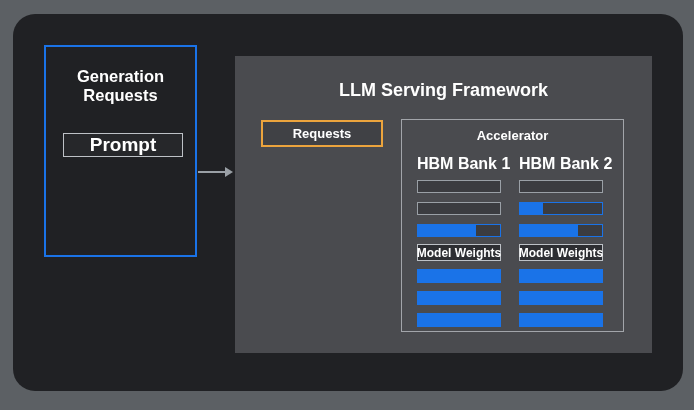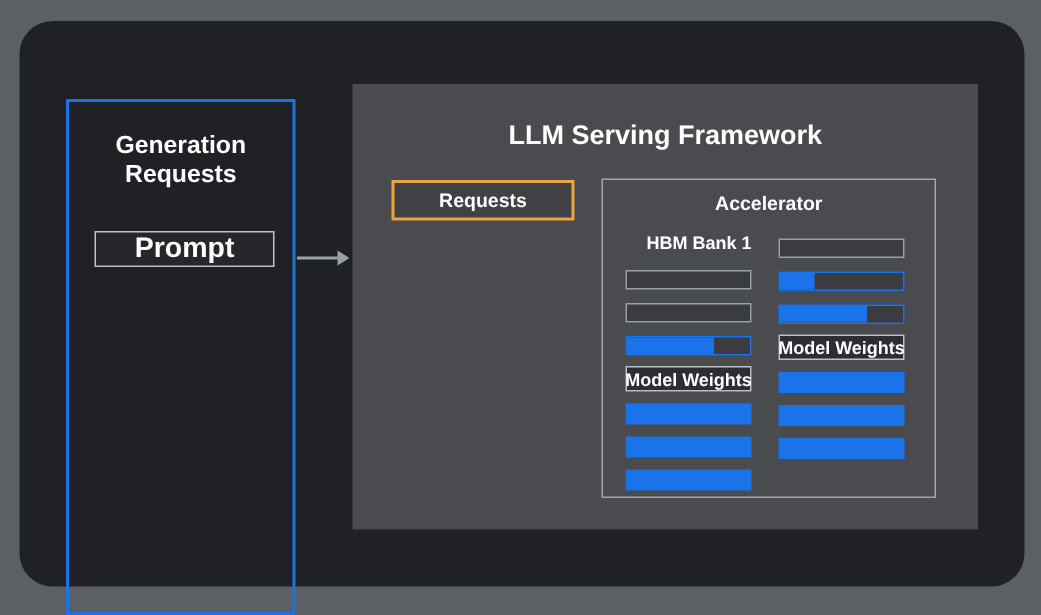--- a/index.html
+++ b/index.html
@@ -25,21 +25,21 @@
     position:relative;
     overflow:hidden;
   }
   .canvas{
     position:absolute;left:13px;top:14px;width:670px;height:377px;
     background:var(--canvas-dark);
     border-radius:22px;
   }
   
   .gen-box{
-    position:absolute;left:31px;top:52px;width:153px;height:344px;
+    position:absolute;left:31px;top:31px;width:153px;height:212px;
     border:2px solid var(--blue);
   }
   .gen-title{
     position:absolute;left:0;top:20px;width:100%;
     text-align:center;font-size:16.5px;font-weight:bold;line-height:19px;
     padding:0 18px;
   }
   .prompt-box{
     position:absolute;left:17px;top:86px;width:120px;height:24px;
     border:1.5px solid var(--box-border-light);
@@ -81,21 +81,21 @@
   }
   .accel-title{
     position:absolute;left:0;top:8px;width:100%;
     text-align:center;font-size:13px;font-weight:bold;
   }
   .banks{position:absolute;left:0;top:35px;width:100%;height:170px;}
   .bank{position:absolute;top:0;width:84px;}
   .bank:nth-child(1){left:15px;}
   .bank:nth-child(2){left:117px;}
   .bank-label{
-    height:16px;text-align:right;font-size:12px;font-weight:bold;white-space:nowrap;
+    height:16px;text-align:left;font-size:16px;font-weight:bold;white-space:nowrap;
   }
   .bar{height:13px;margin-top:9px;width:100%;}
   .bar.empty{border:1.5px solid var(--bar-border);background:var(--bar-empty);}
   .bar.partial{border:1.5px solid var(--blue);background:var(--bar-empty);position:relative;overflow:hidden;}
   .bar.partial .fill{position:absolute;left:0;top:0;bottom:0;background:var(--blue);}
   .bar.solid{background:var(--blue);height:14px;margin-top:8px;border:none;}
   .bar:first-of-type{margin-top:4px;}
   .mw-box{
     height:17px;margin-top:7px;width:100%;
     border:1.5px solid var(--box-border-light);
@@ -138,20 +138,21 @@
             <div class="bar empty"></div>
             <div class="bar partial">
               <div class="fill" style="width: 71%;"></div>
             </div>
             <div class="mw-box">Model Weights</div>
             <div class="bar solid"></div>
             <div class="bar solid"></div>
             <div class="bar solid"></div>
           </div>
           <div class="bank">
+            <div class="bank-label">HBM Bank 2</div>
             <div class="bar empty"></div>
             <div class="bar partial">
               <div class="fill" style="width: 28%;"></div>
             </div>
             <div class="bar partial">
               <div class="fill" style="width: 71%;"></div>
             </div>
             <div class="mw-box">Model Weights</div>
             <div class="bar solid"></div>
             <div class="bar solid"></div>

